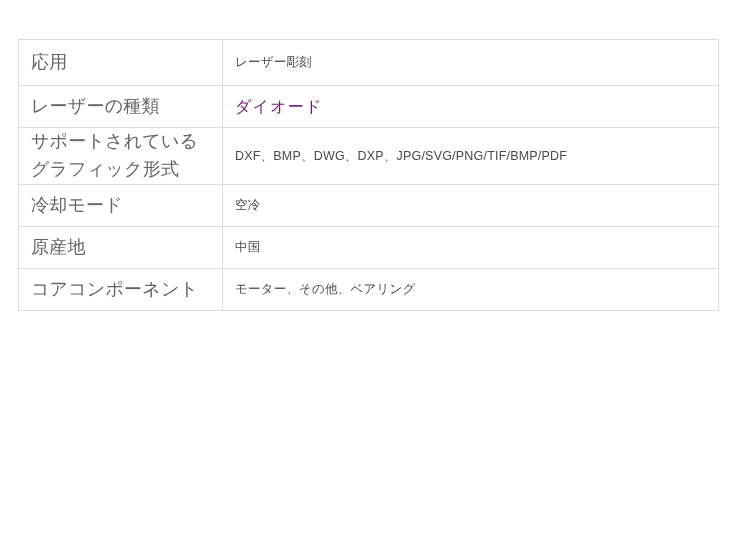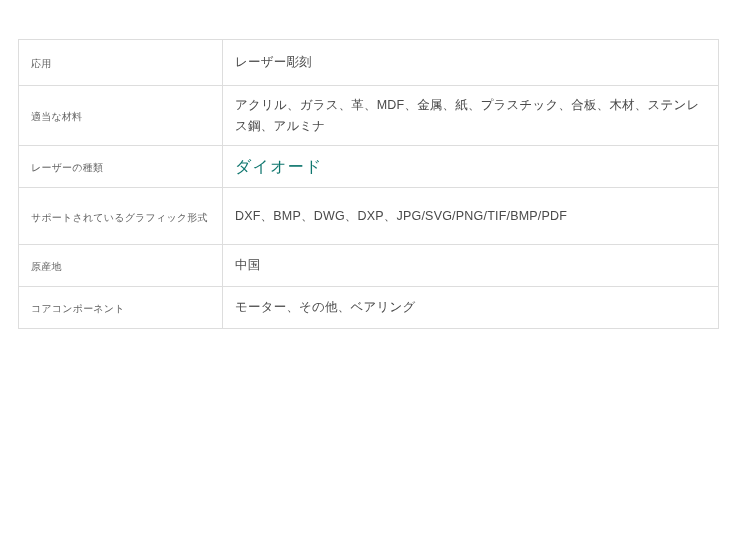--- a/index.html
+++ b/index.html
@@ -33,35 +33,35 @@
     border: 1px solid #dddddd;
     padding: 0 12px;
     vertical-align: middle;
     background: #ffffff;
   }
   .spec-table col.label-col { width: 204px; }
   .spec-table col.value-col { width: 496px; }
 
   .cell-label {
     color: #646464;
-    font-size: 10px;
+    font-size: 18px;
     line-height: 1.55;
     letter-spacing: 0.2px;
   }
   .cell-value {
     color: #4a4a4a;
     font-size: 12.5px;
     line-height: 1.62;
     letter-spacing: 0.2px;
     text-align: right;
   }
   
   .cell-value.size-lg {
     font-size: 16px;
-    color: #0f766e;
+    color: #701a75;
     letter-spacing: 1.2px;
   }
   .cell-value.size-md {
     font-size: 14px;
     color: #3c3c3c;
   }
   tr.h-single td { height: 41px; }
   tr.h-first td  { height: 45px; }
   tr.h-double td { height: 59px; }
   tr.h-tall td   { height: 56px; }
@@ -73,31 +73,31 @@
   <table class="spec-table">
     <colgroup>
       <col class="label-col">
       <col class="value-col">
     </colgroup>
     <tbody>
         <tr class="h-first">
           <td><span class="cell-label">応用</span></td>
           <td><span class="cell-value">レーザー彫刻</span></td>
         </tr>
-        <tr class="h-double">
-          <td><span class="cell-label">適当な材料</span></td>
-          <td><span class="cell-value">アクリル、ガラス、革、MDF、金属、紙、プラスチック、合板、木材、ステンレス鋼、アルミナ</span></td>
-        </tr>
         <tr class="h-single">
           <td><span class="cell-label">レーザーの種類</span></td>
           <td><span class="cell-value size-lg">ダイオード</span></td>
         </tr>
         <tr class="h-tall">
           <td><span class="cell-label">サポートされているグラフィック形式</span></td>
           <td><span class="cell-value">DXF、BMP、DWG、DXP、JPG/SVG/PNG/TIF/BMP/PDF</span></td>
+        </tr>
+        <tr class="h-single">
+          <td><span class="cell-label">冷却モード</span></td>
+          <td><span class="cell-value">空冷</span></td>
         </tr>
         <tr class="h-single">
           <td><span class="cell-label">原産地</span></td>
           <td><span class="cell-value">中国</span></td>
         </tr>
         <tr class="h-single">
           <td><span class="cell-label">コアコンポーネント</span></td>
           <td><span class="cell-value">モーター、その他、ベアリング</span></td>
         </tr>
       </tbody>

